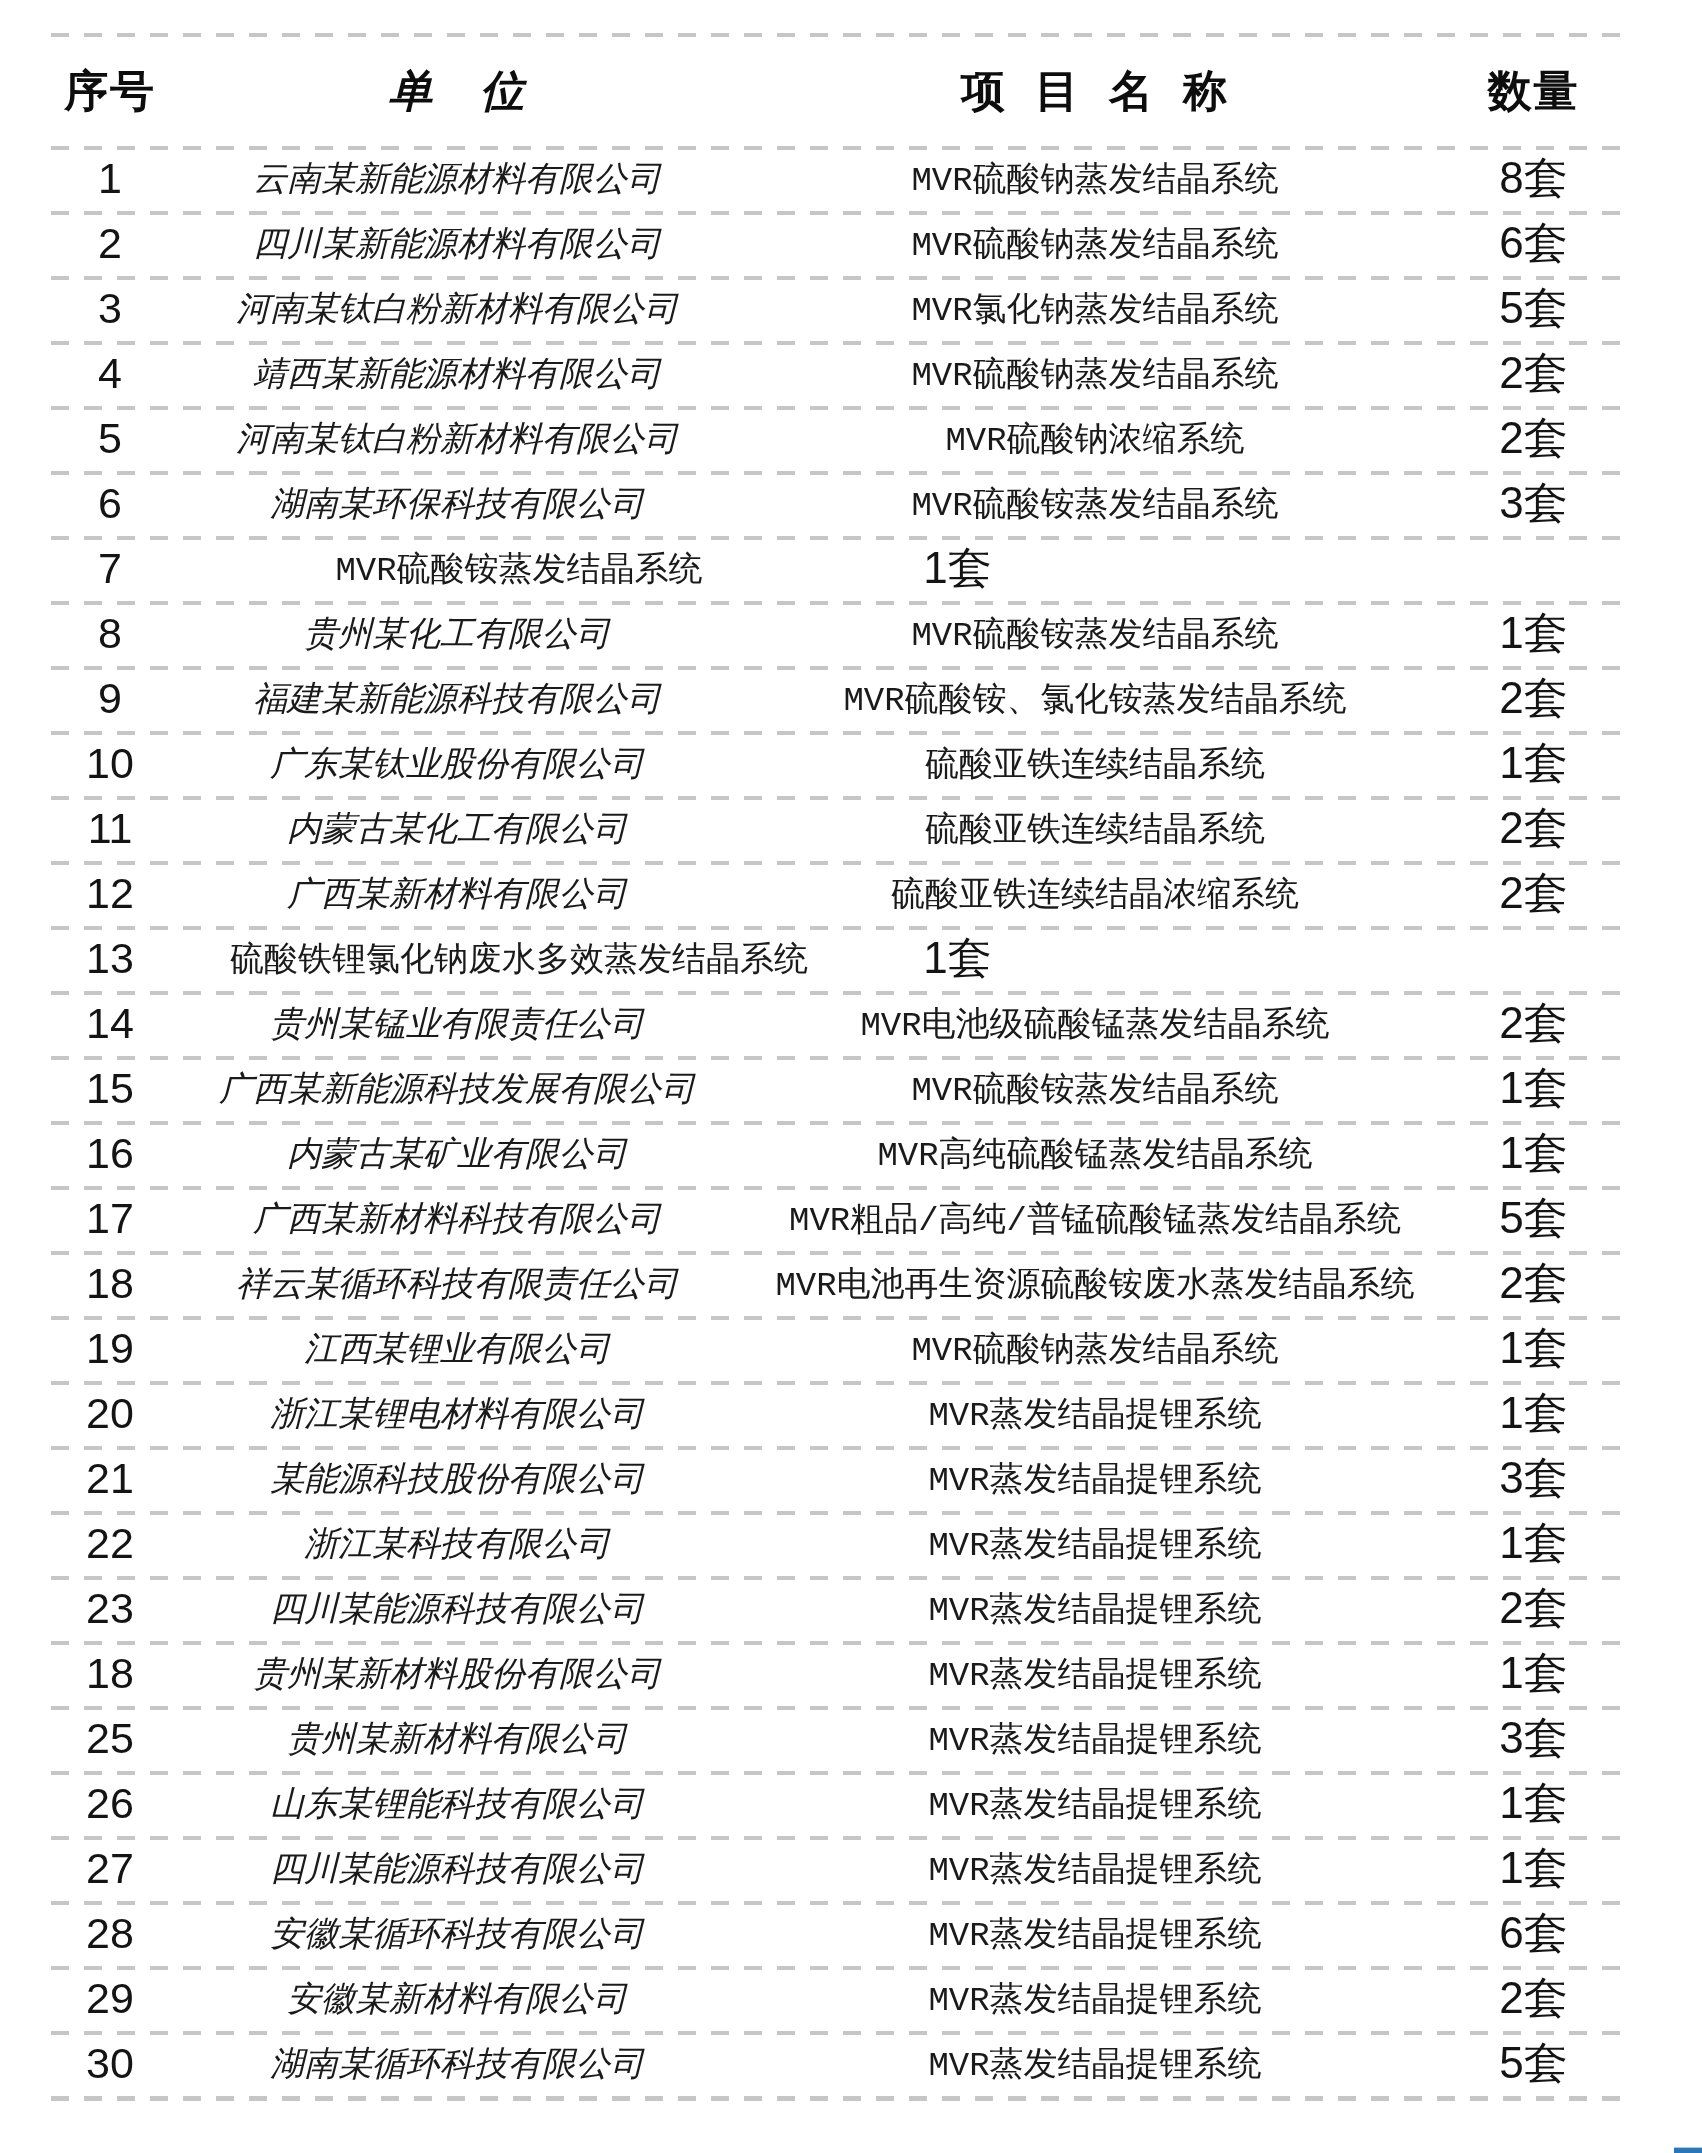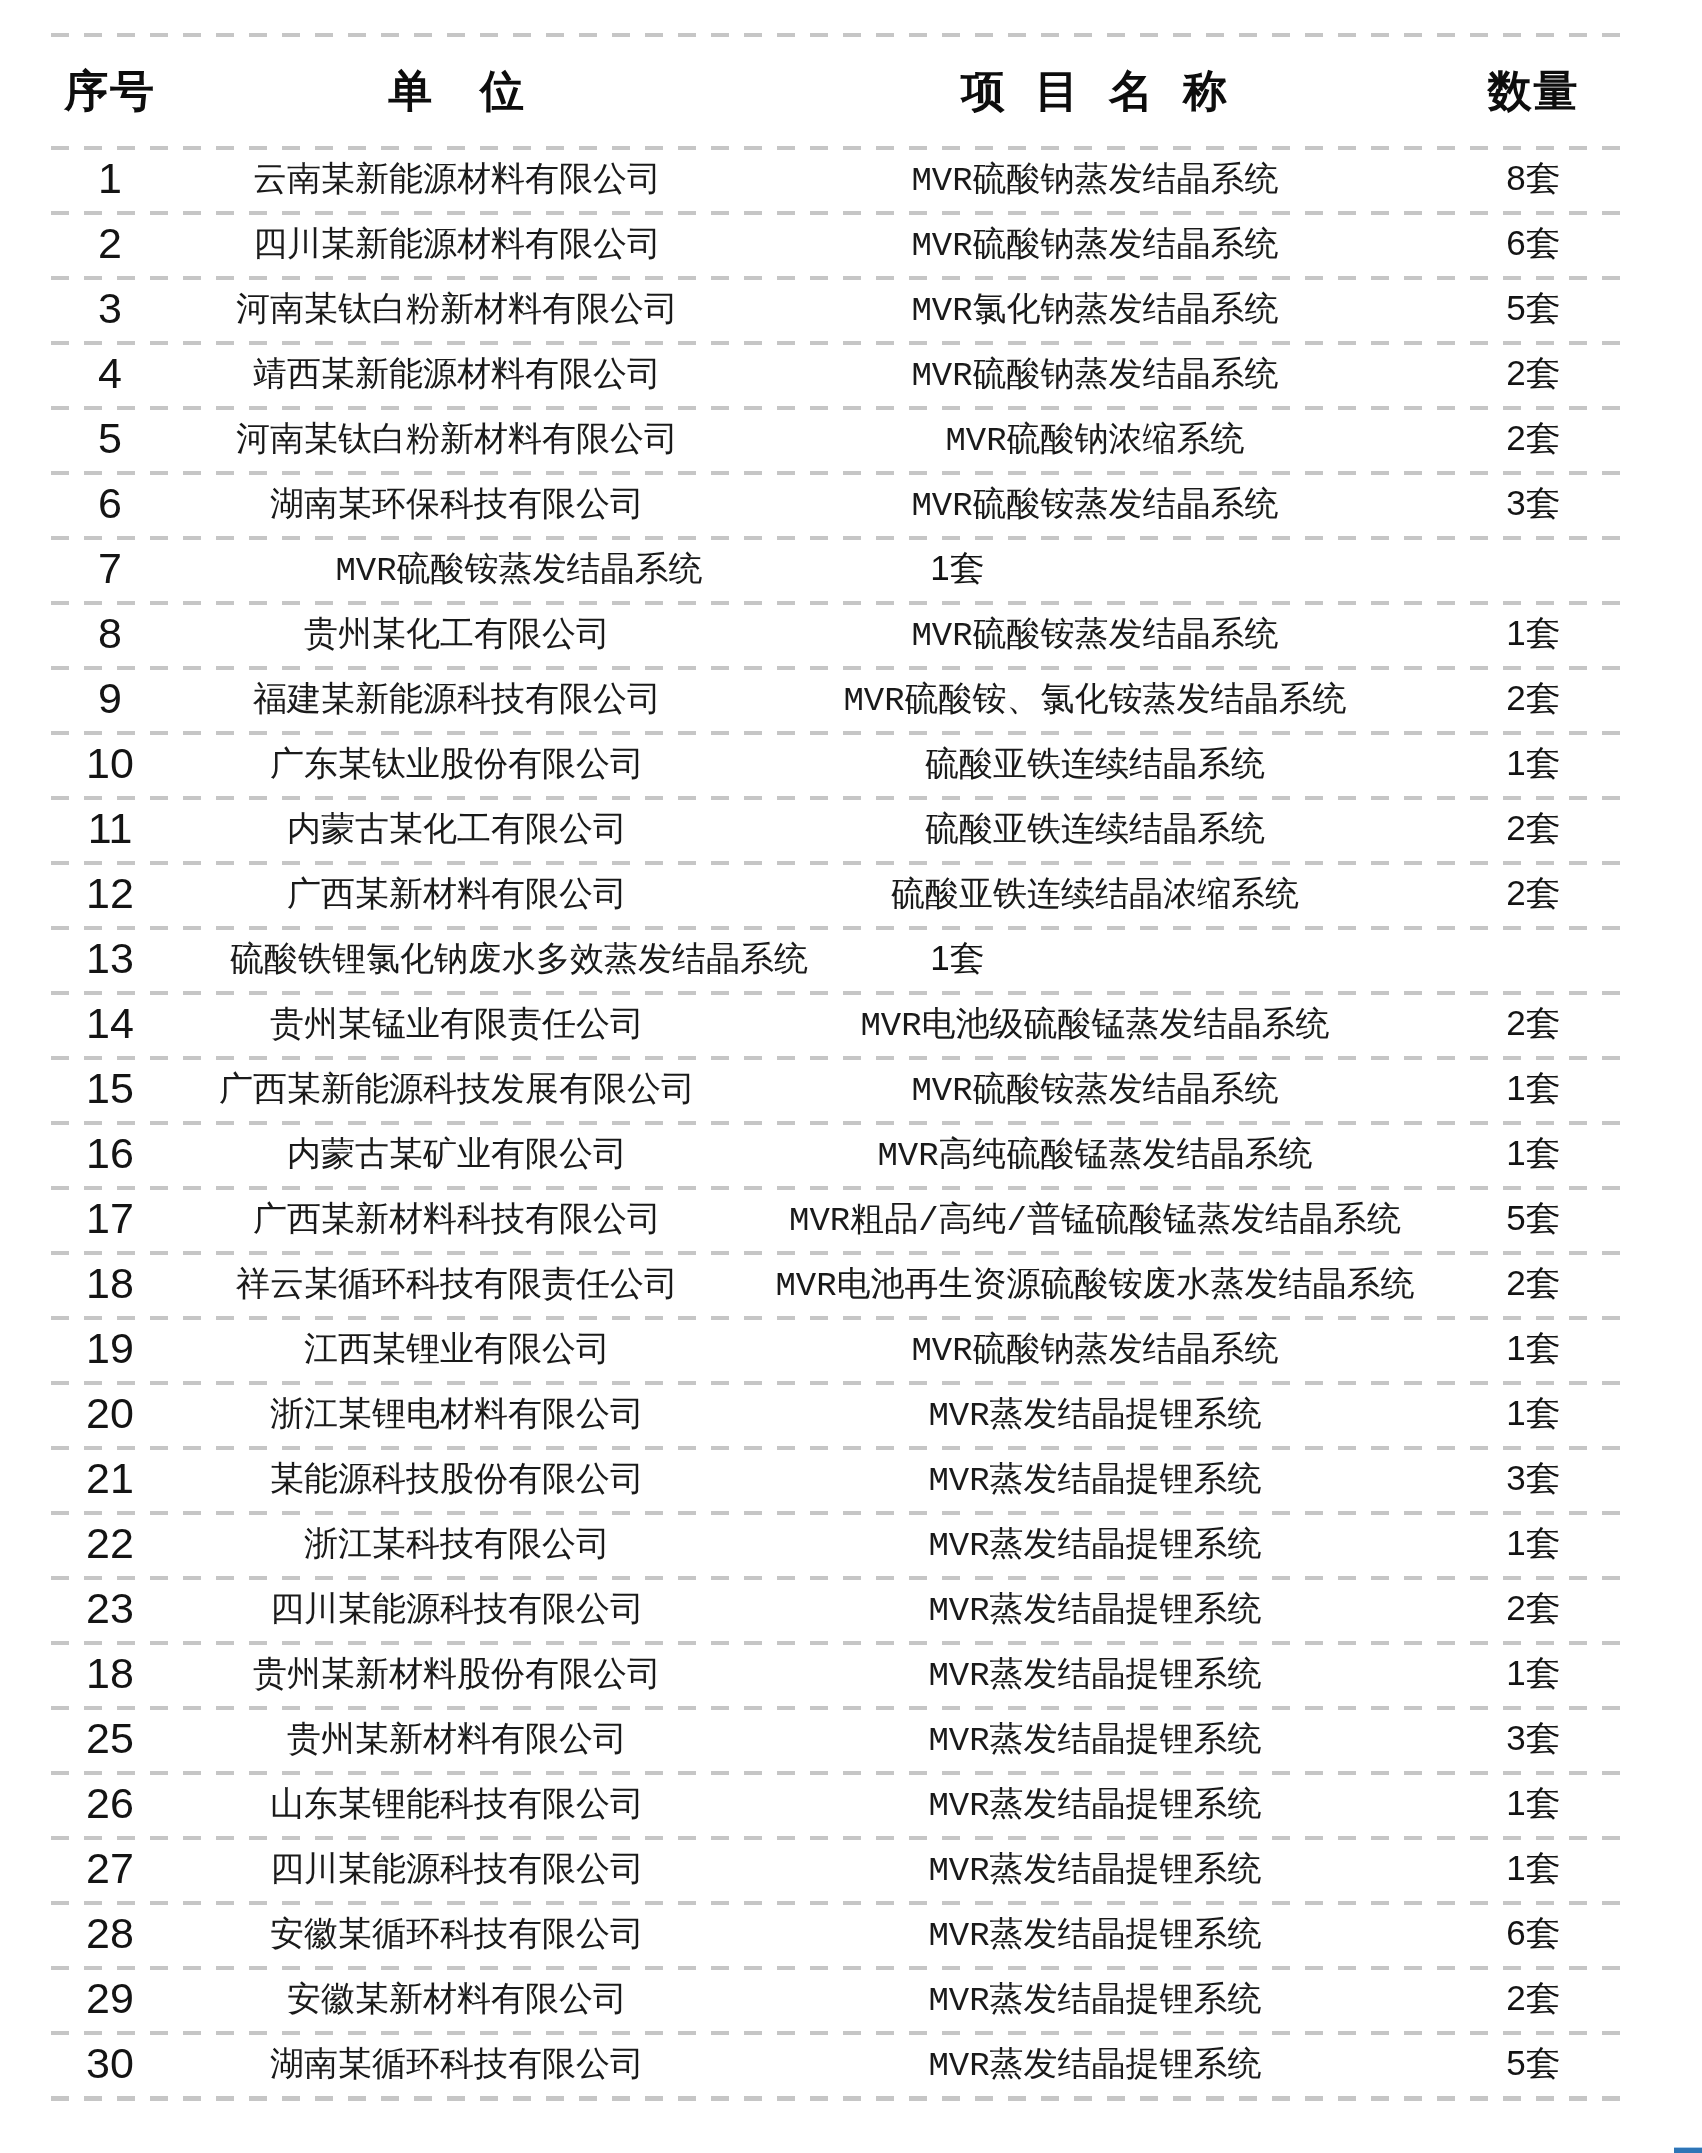--- a/index.html
+++ b/index.html
@@ -43,33 +43,33 @@
     display: flex;
     align-items: center;
     background: repeating-linear-gradient(to right, #c6c6c6 0 17.7px, transparent 17.7px 33px) top left / 100% 4.4px no-repeat;
   }
   .cell {
     text-align: center;
     white-space: nowrap;
     overflow: visible;
   }
   .c1 { width: 118px; }
-  .c2 { width: 576px; }
+  .c2 { width: 576px; font-style: italic; }
   .c3 { width: 700px; font-family: Liberation Mono, monospace; }
   .c4 { width: 177px; }
   .cell-index {
     font-size: 43px;
     color: #141414;
   }
   .cell-company, .cell-project {
     font-size: 34px;
     color: #1a1a1a;
   }
   .cell-quantity {
-    font-size: 35px;
+    font-size: 44px;
     color: #141414;
   }
   .corner-accent {
     position: absolute;
     left: 1674px;
     top: 2147px;
     width: 39px;
     height: 12.4px;
     background: #2e75b6;
     border-top: 1.8px solid #a9cbea;

